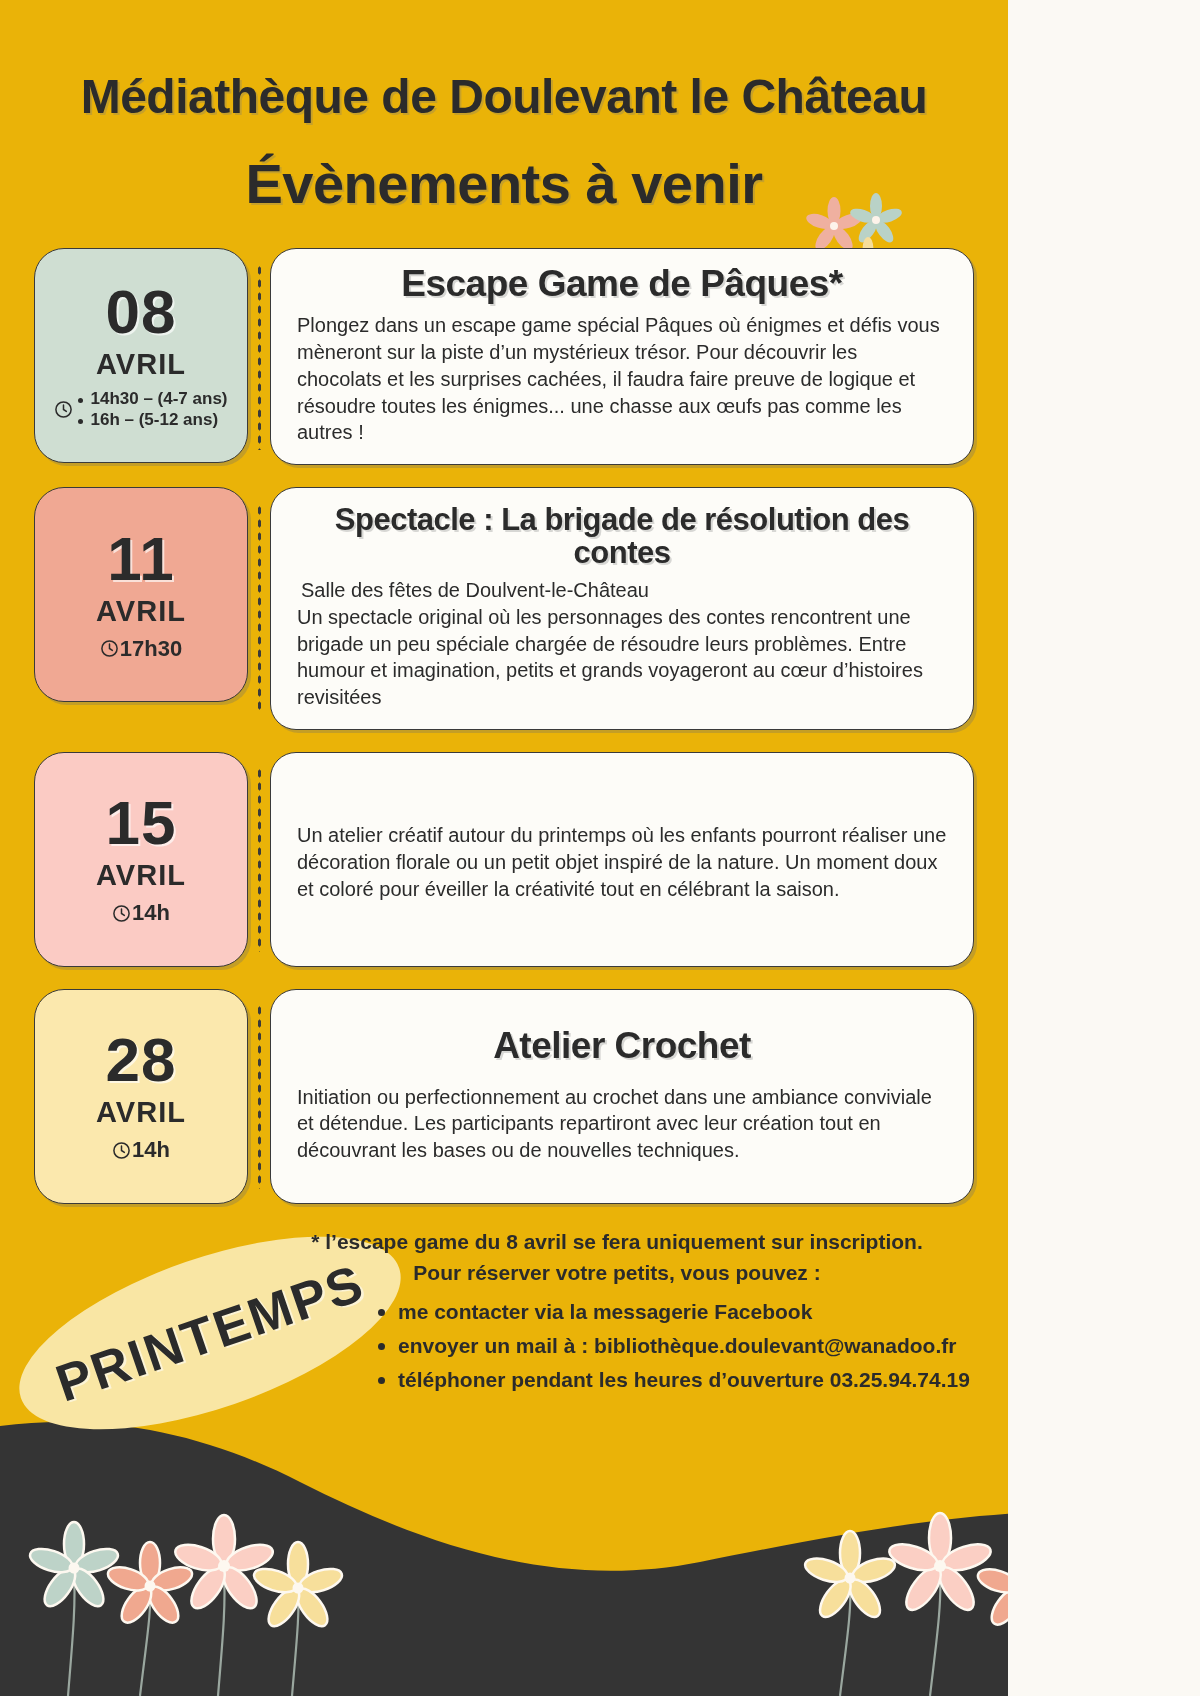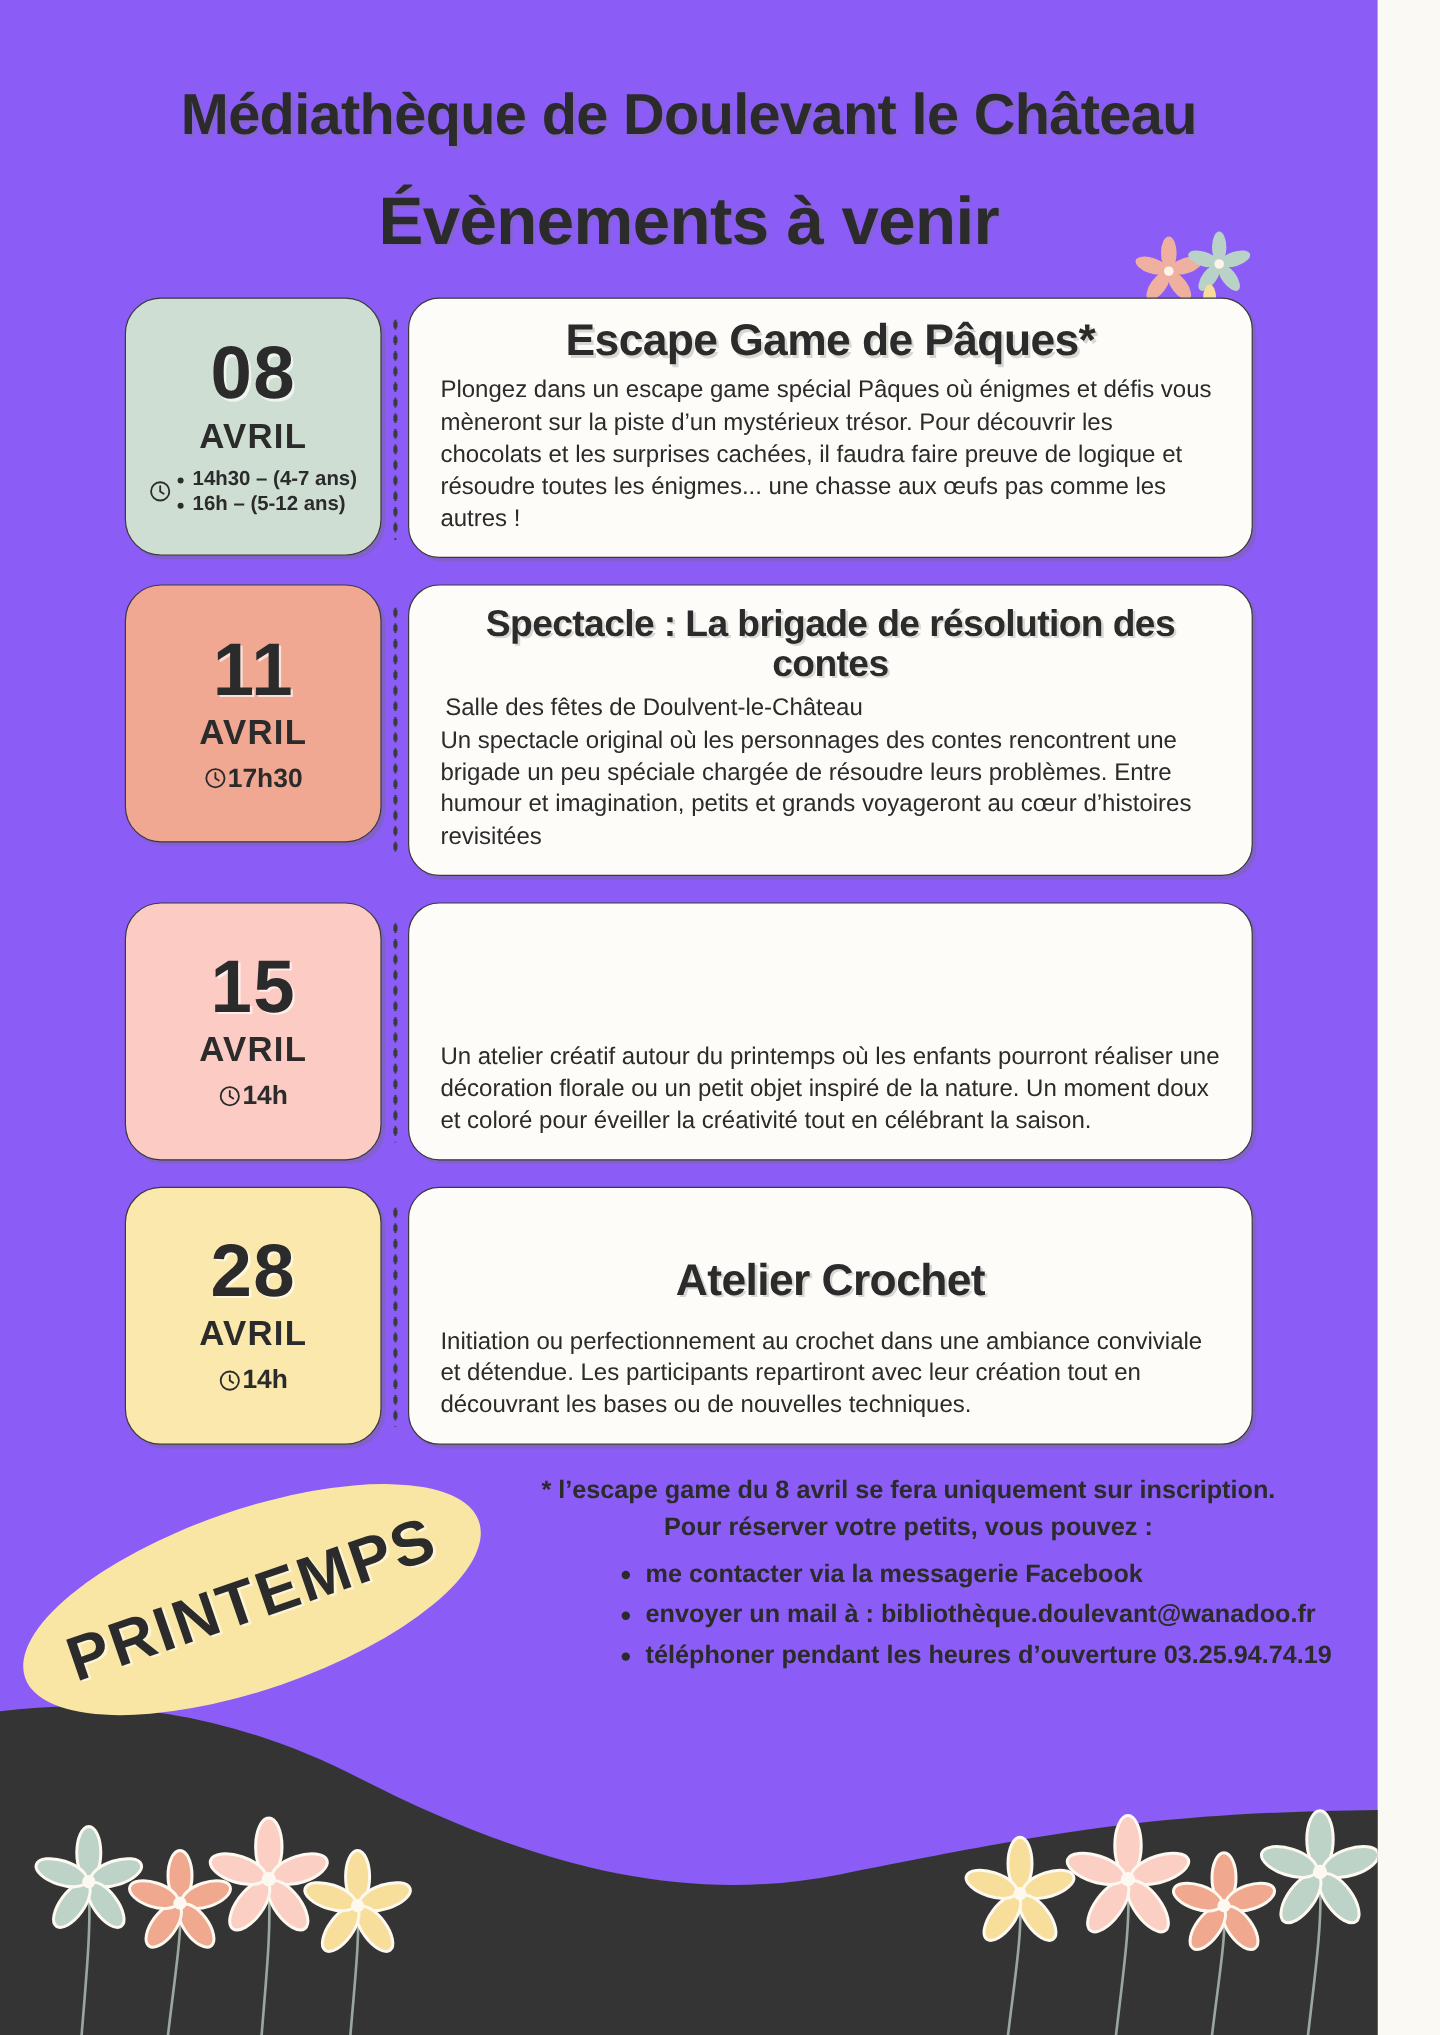--- a/index.html
+++ b/index.html
@@ -12,23 +12,23 @@
   body {
     background: #fbf9f4;
     font-family: "Liberation Sans", sans-serif;
     color: #2e2e2e;
     position: relative;
     overflow: hidden;
   }
 
   .poster {
     position: relative;
-    width: 1148px;
+    width: 1008px;
     height: 1696px;
-    background: #8b5cf6;
+    background: #eab308;
     overflow: hidden;
   }
 
   
   .header {
     position: relative;
     padding-top: 72px;
     text-align: center;
     z-index: 5;
   }
@@ -174,21 +174,21 @@
   .event-card {
     flex: 1 1 auto;
     border: 1.5px solid #3a3a3a;
     border-radius: 26px;
     background: #fdfcf8;
     box-shadow: 3px 3px 0 rgba(110,110,110,0.30);
     padding: 16px 26px 18px;
     min-height: 215px;
     display: flex;
     flex-direction: column;
-    justify-content: flex-end;
+    justify-content: center;
   }
 
   .event-title {
     font-size: 37px;
     font-weight: 700;
     text-align: center;
     line-height: 1.05;
     color: #2b2b2b;
     letter-spacing: -0.5px;
     text-shadow: 2px 2px 0 rgba(120,120,120,0.28);

